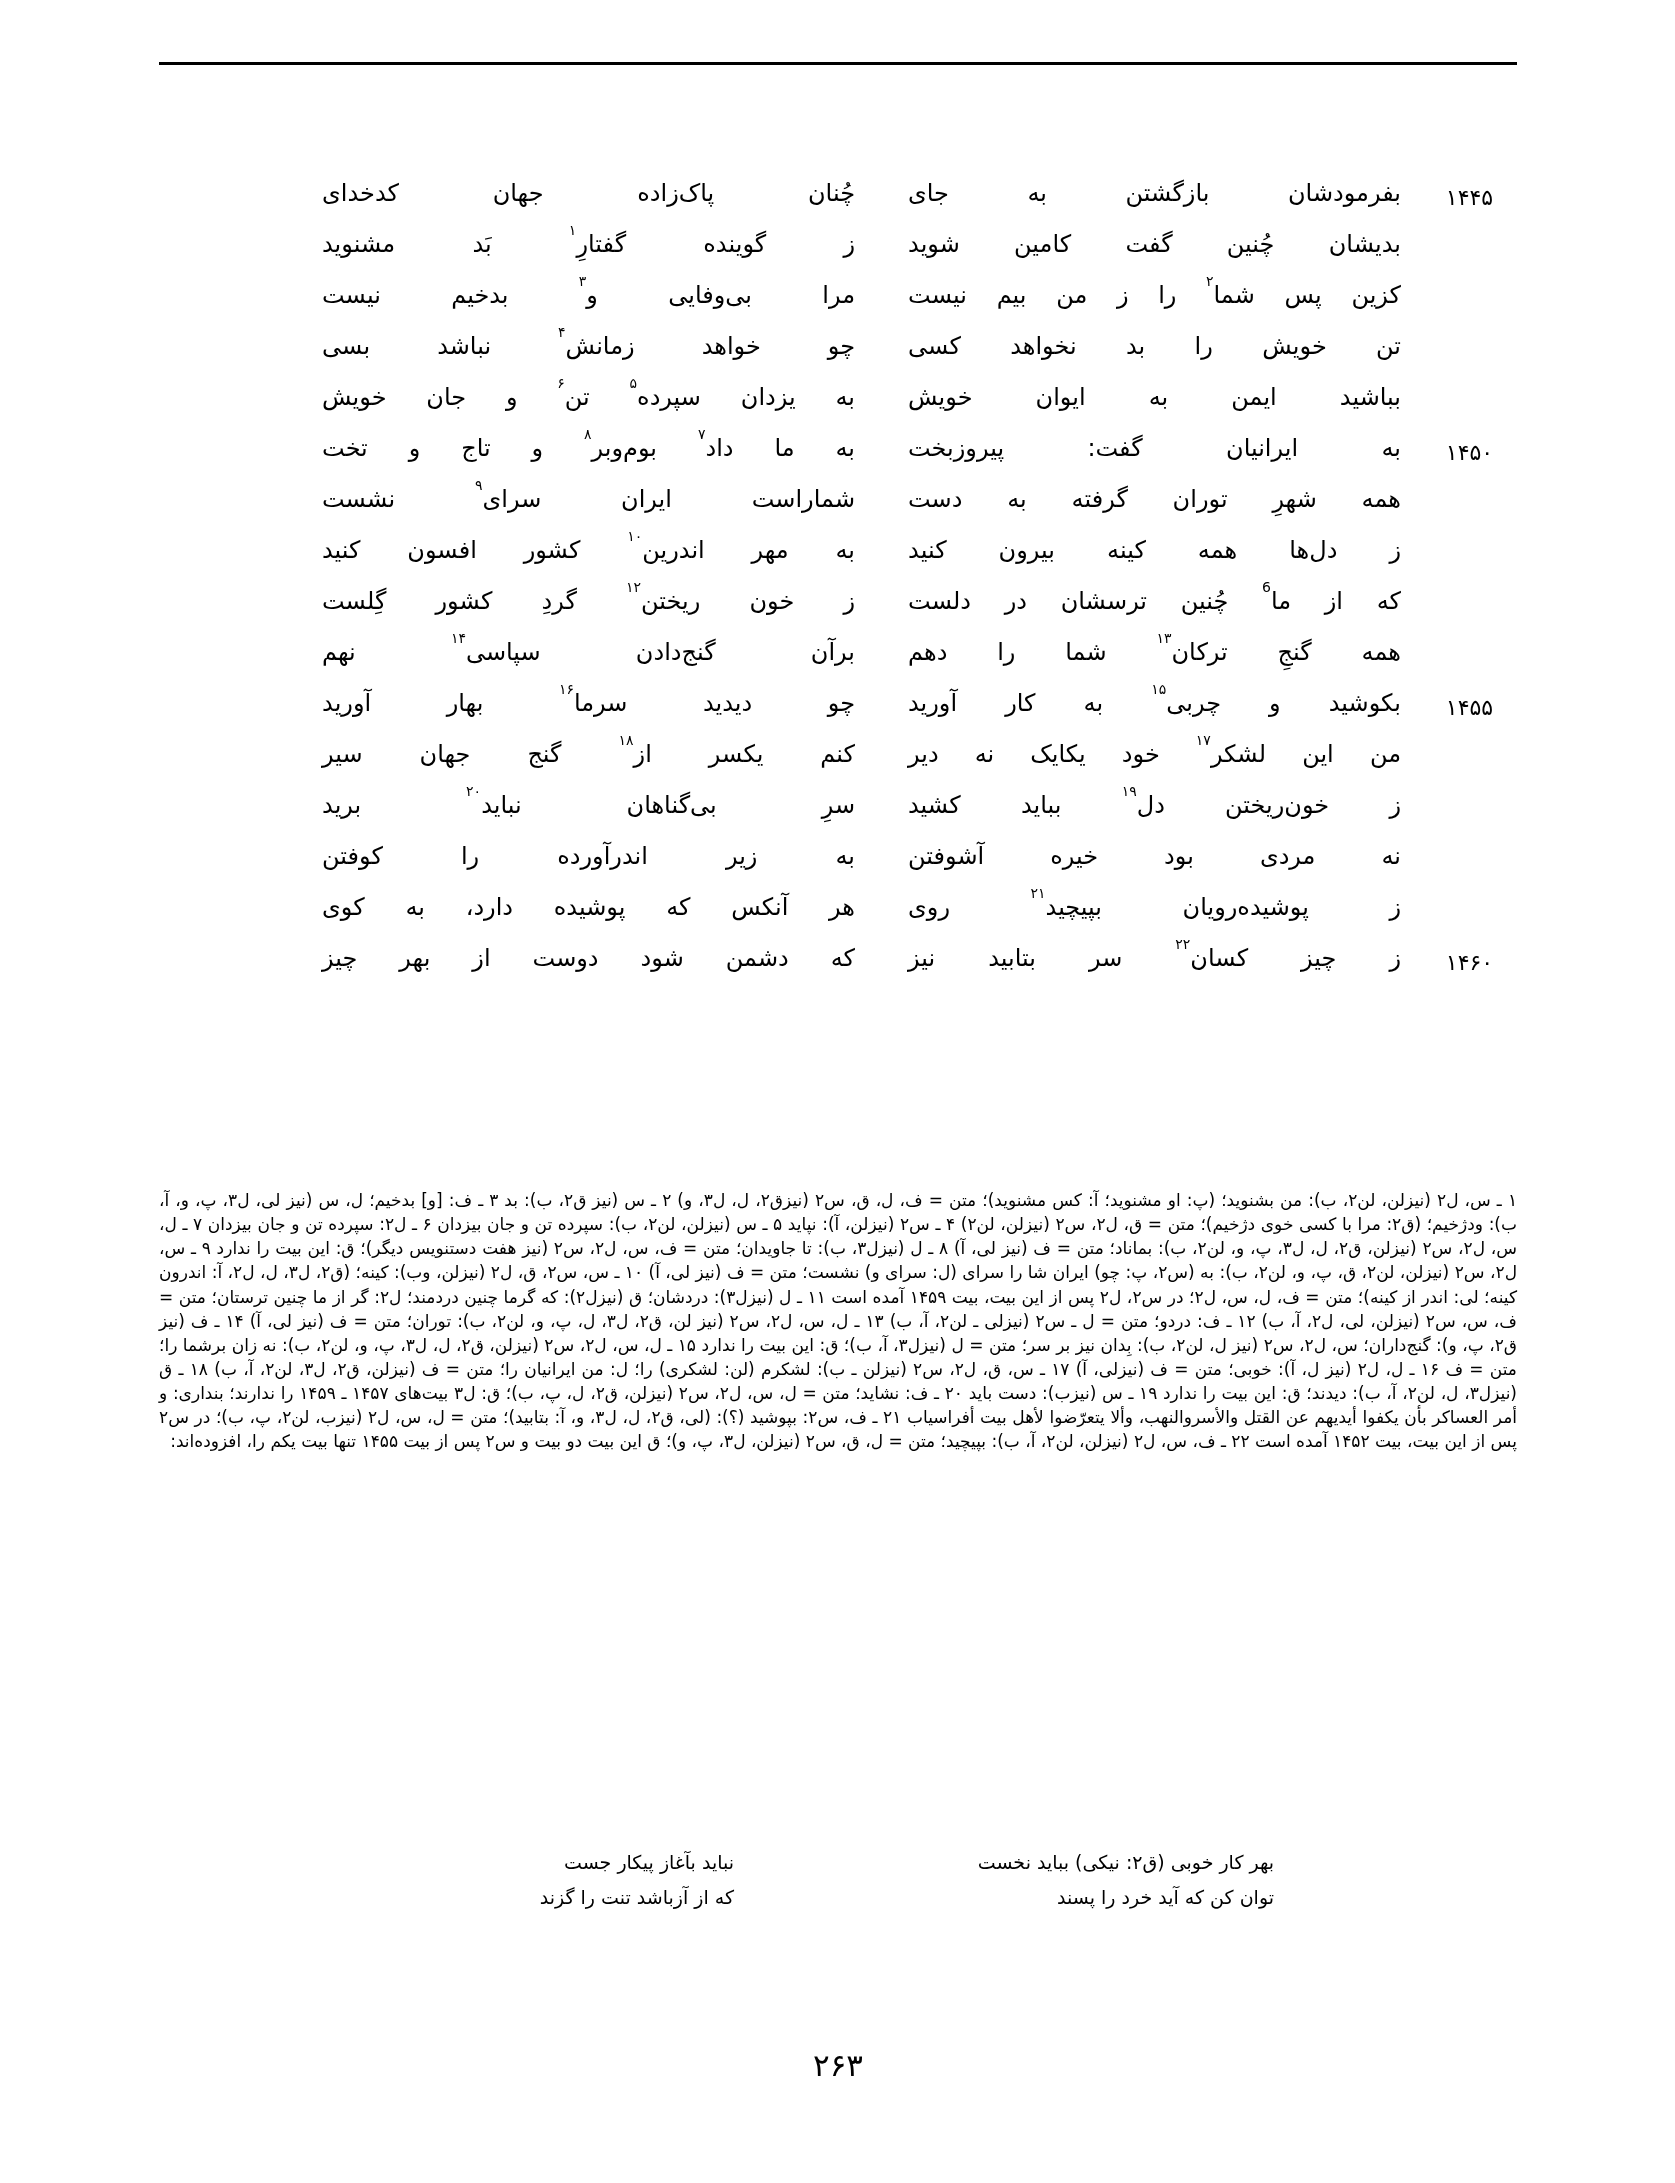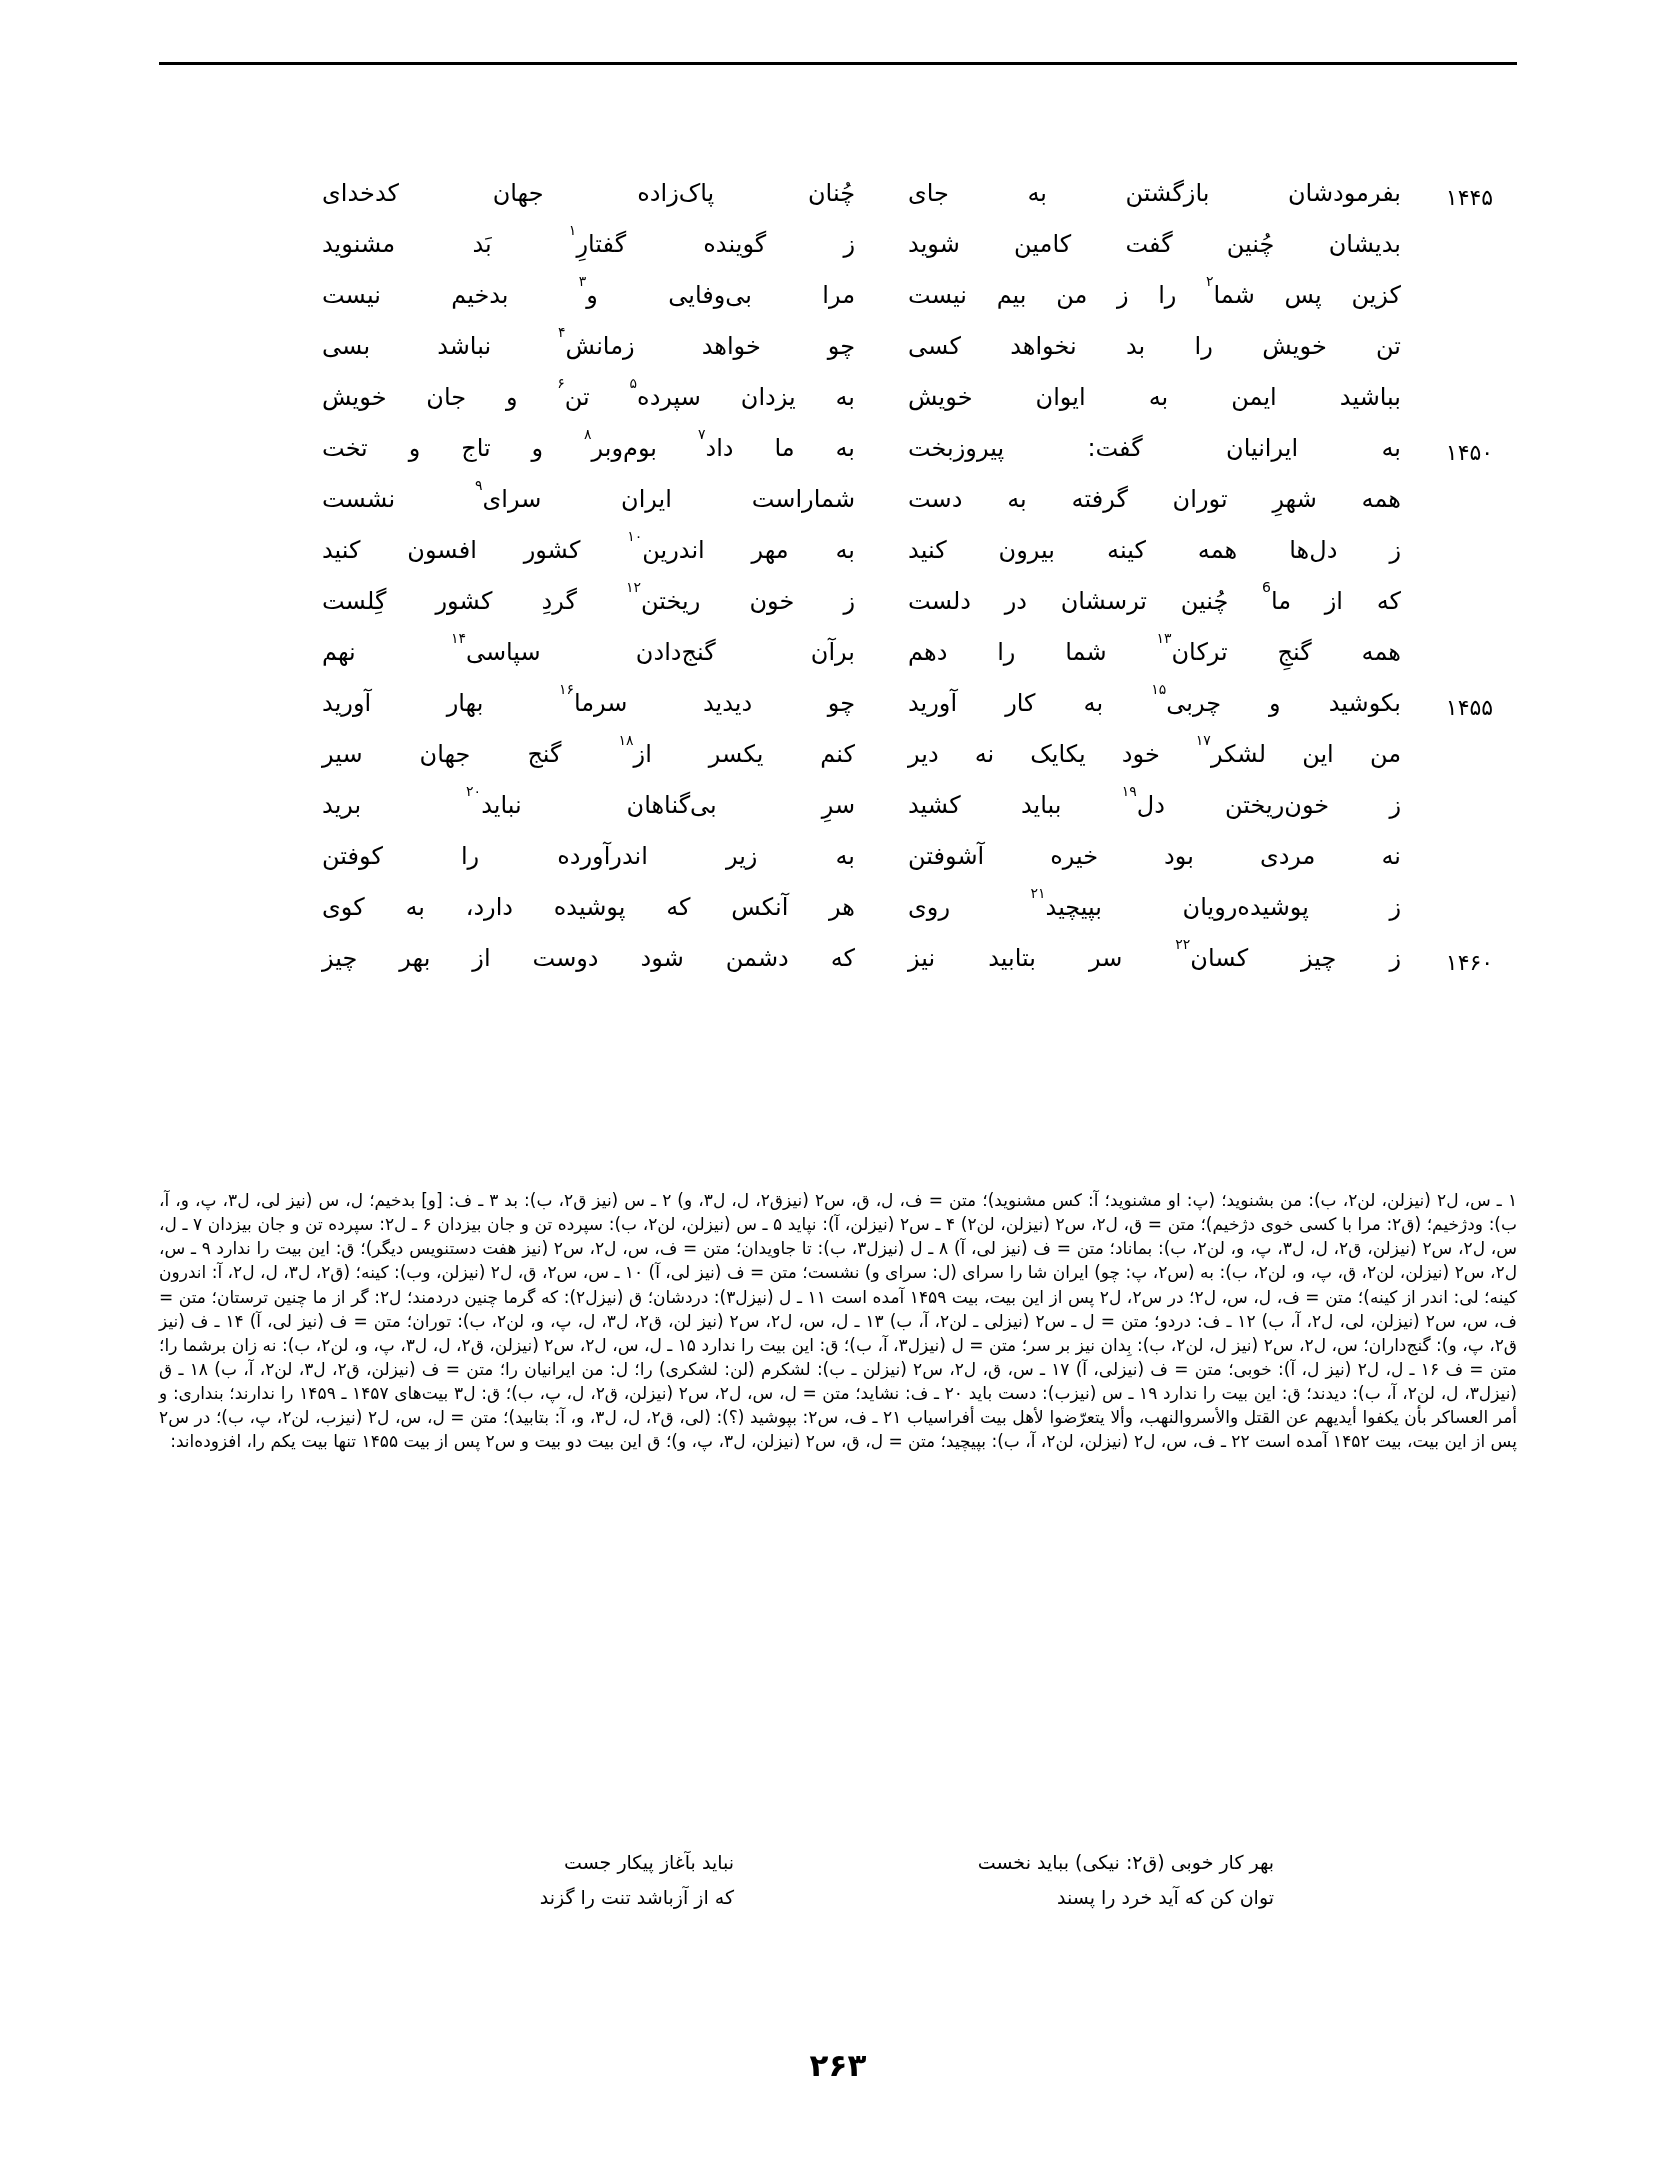--- a/index.html
+++ b/index.html
@@ -138,21 +138,21 @@
   .added-hemi.left  { right: 783px; }
 
   
   .folio {
     position: absolute;
     bottom: 100px;
     left: 0;
     right: 0;
     text-align: center;
     font-size: 31px;
-    font-weight: bold;
+    font-weight: normal;
     letter-spacing: 1.4px;
   }
 </style>
 </head>
 <body>
 
 <div class="page">
 
   <div class="head-rule"></div>
 

